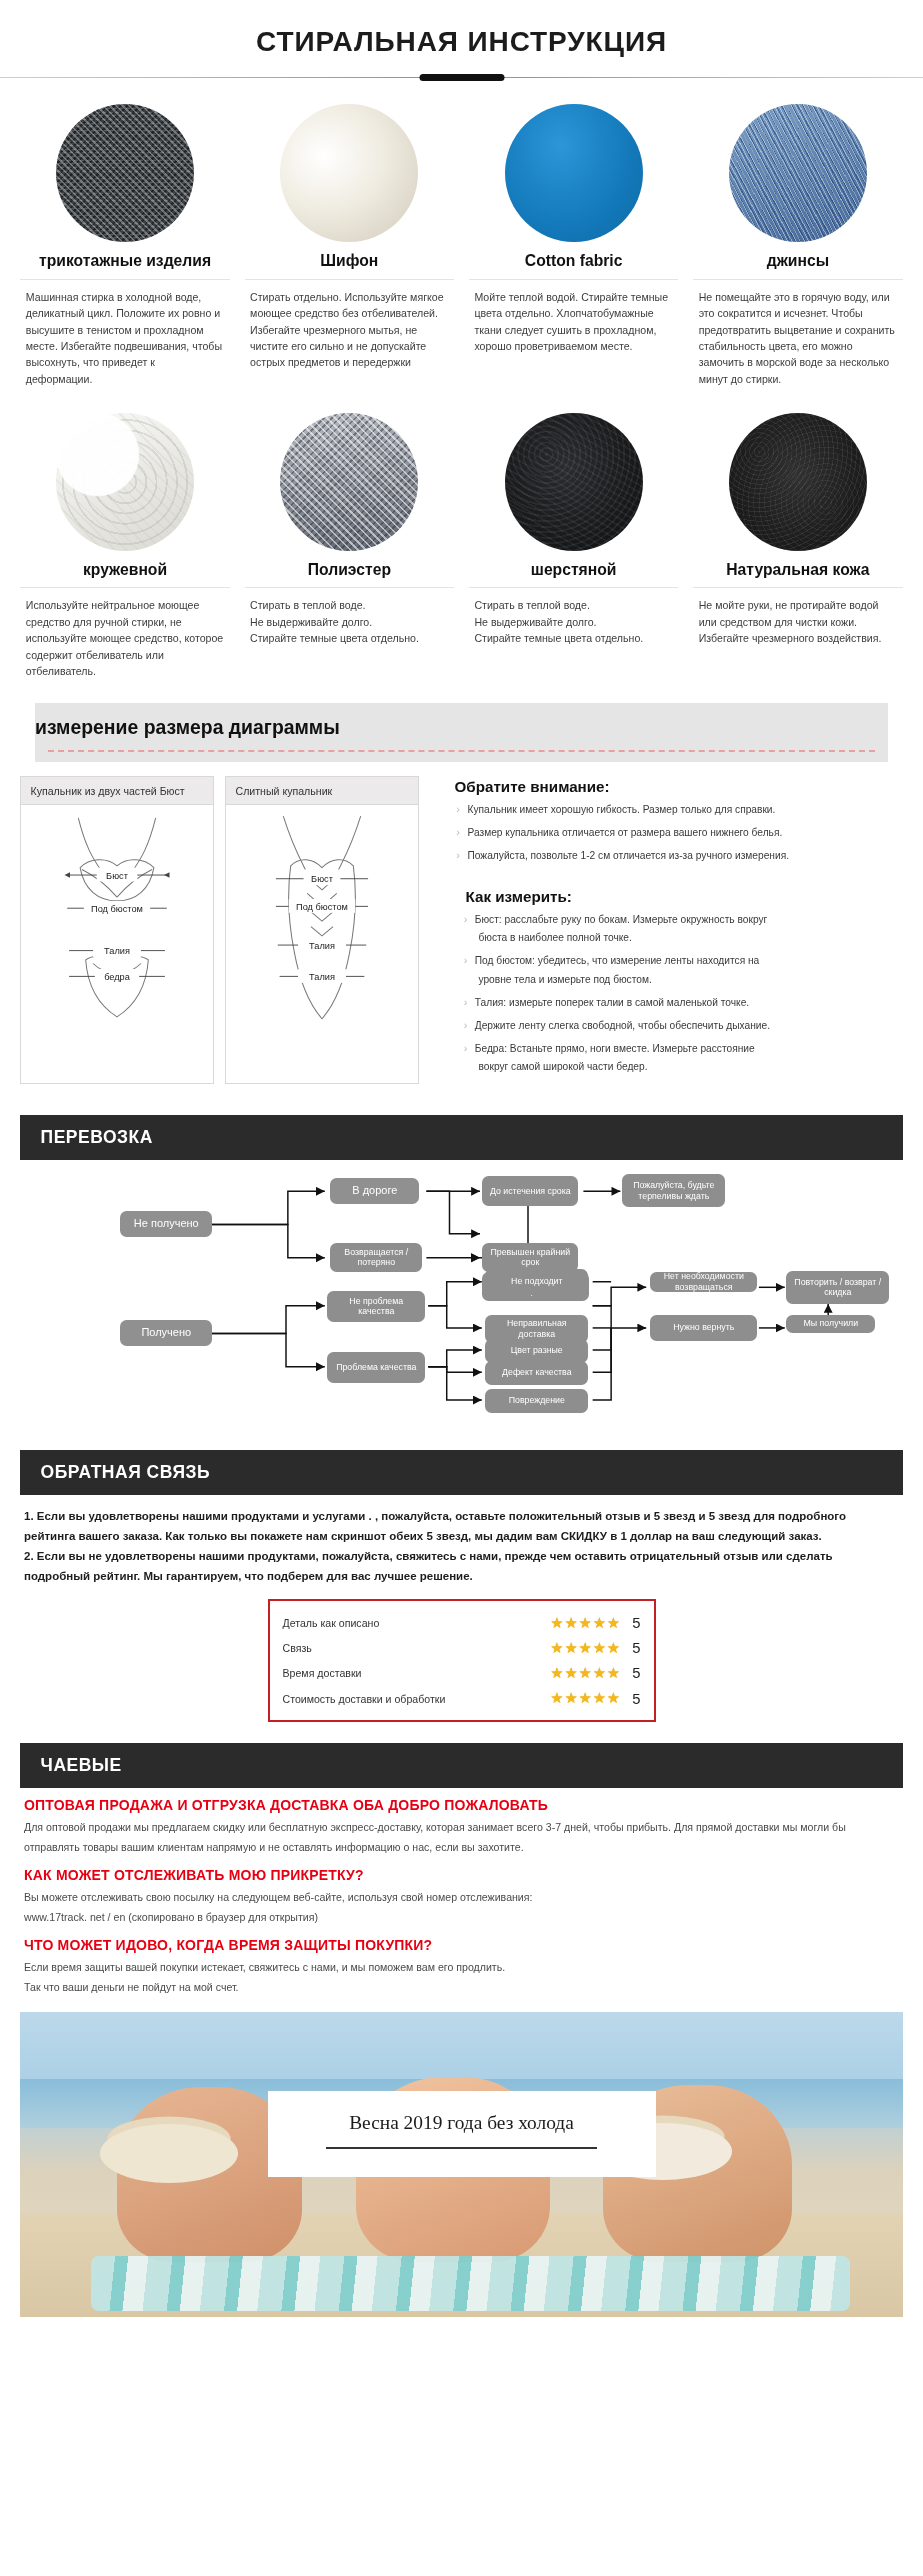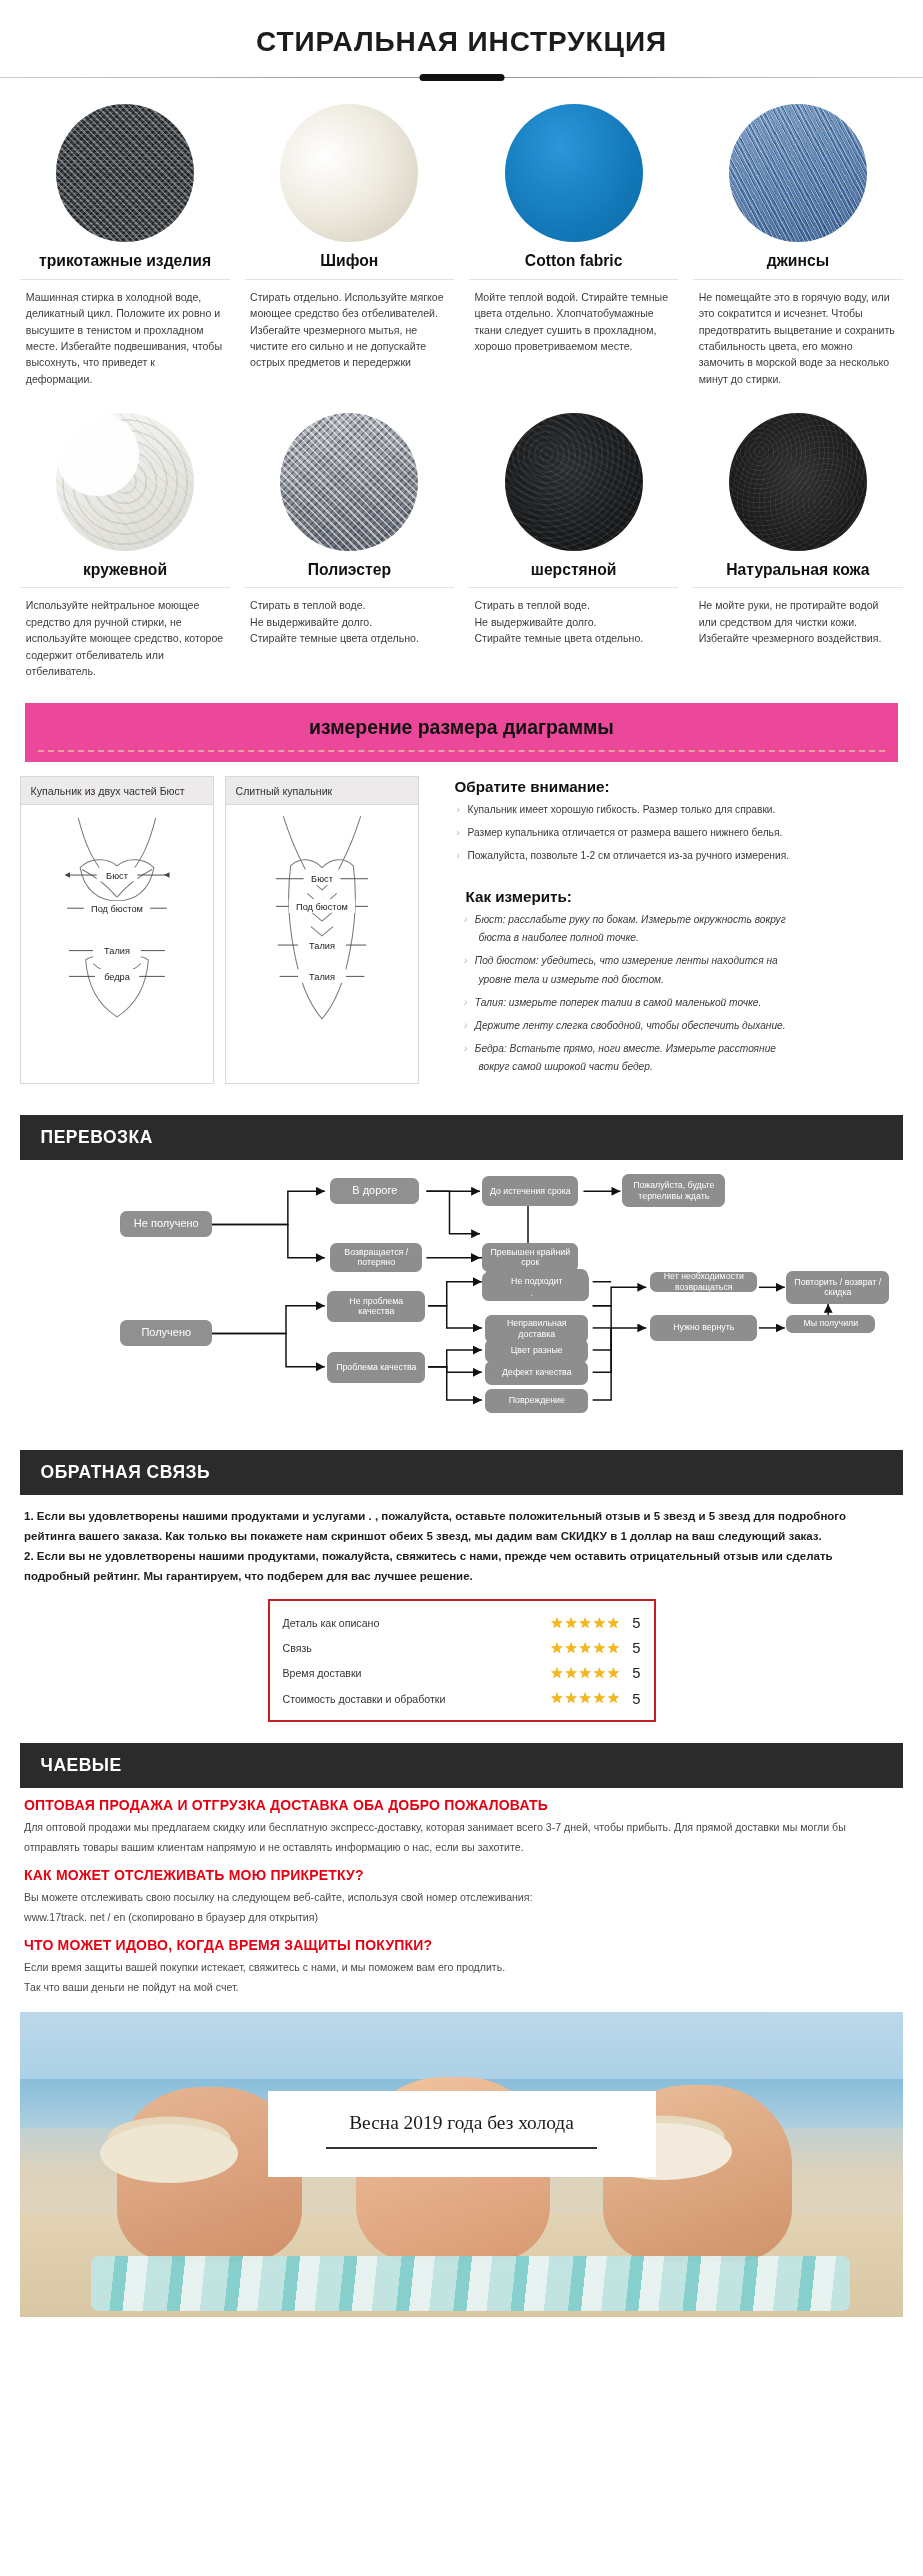--- a/index.html
+++ b/index.html
@@ -86,21 +86,21 @@
     font-size:15.7px; font-weight:700; color:#111; line-height:1.25;
     padding:0 3.7px 7.4px; border-bottom:0.9px solid #e3e3e3; margin-bottom:9.2px;
   }
   .fabric-desc {
     font-size:10.6px; line-height:1.55; color:#3d3d3d; text-align:left;
     padding:0 5.5px;
   }
 
   
   .size-banner {
-    margin:24px 25px 0; background:#ec4899; padding:13px 0 9.2px; text-align:center;
+    margin:24px 35px 0; background:#e5e5e5; padding:13px 0 9.2px; 
   }
   .size-banner h2 { margin:0 0 11px; font-size:19.4px; font-weight:700; color:#111; }
   .dashed {
     border-top:2.8px dashed #e8a0a0; margin:0 13px;
   }
 
   
   .measure-wrap { display:flex; padding:14.8px 20.3px 0; gap:26px; }
   .measure-figs { display:flex; gap:11px; }
   .fig-box { width:194px; border:0.9px solid #d8d8d8; background:#fff; }
@@ -116,21 +116,21 @@
   .notes h3.second { margin-top:16.6px; padding-left:11px; }
   .note-list { list-style:none; margin:0; padding:0; }
   .note-list li {
     font-size:10.2px; line-height:1.45; color:#3a3a3a; padding:0 0 8.3px 13px;
     position:relative;
   }
   .note-list li::before {
     content:"›"; position:absolute; left:1.8px; top:-0.9px; color:#b9b9b9; font-size:11px;
   }
   .note-list li .cont { display:block; padding-left:3.7px; padding-top:3.7px; }
-  .note-list.indent li { padding-left:20.3px;font-style:italic; }
+  .note-list.indent li { padding-left:20.3px; }
   .note-list.indent li::before { left:9.2px; }
 
   
   .bar {
     background:#2b2b2b; color:#fff; margin:0 20.3px;
     padding:12px 0 12px 20.3px; font-size:17.5px; font-weight:700; letter-spacing:0.5px;
   }
 
   
   .flow { position:relative; height:268px; margin:9.2px 20.3px 0; }

